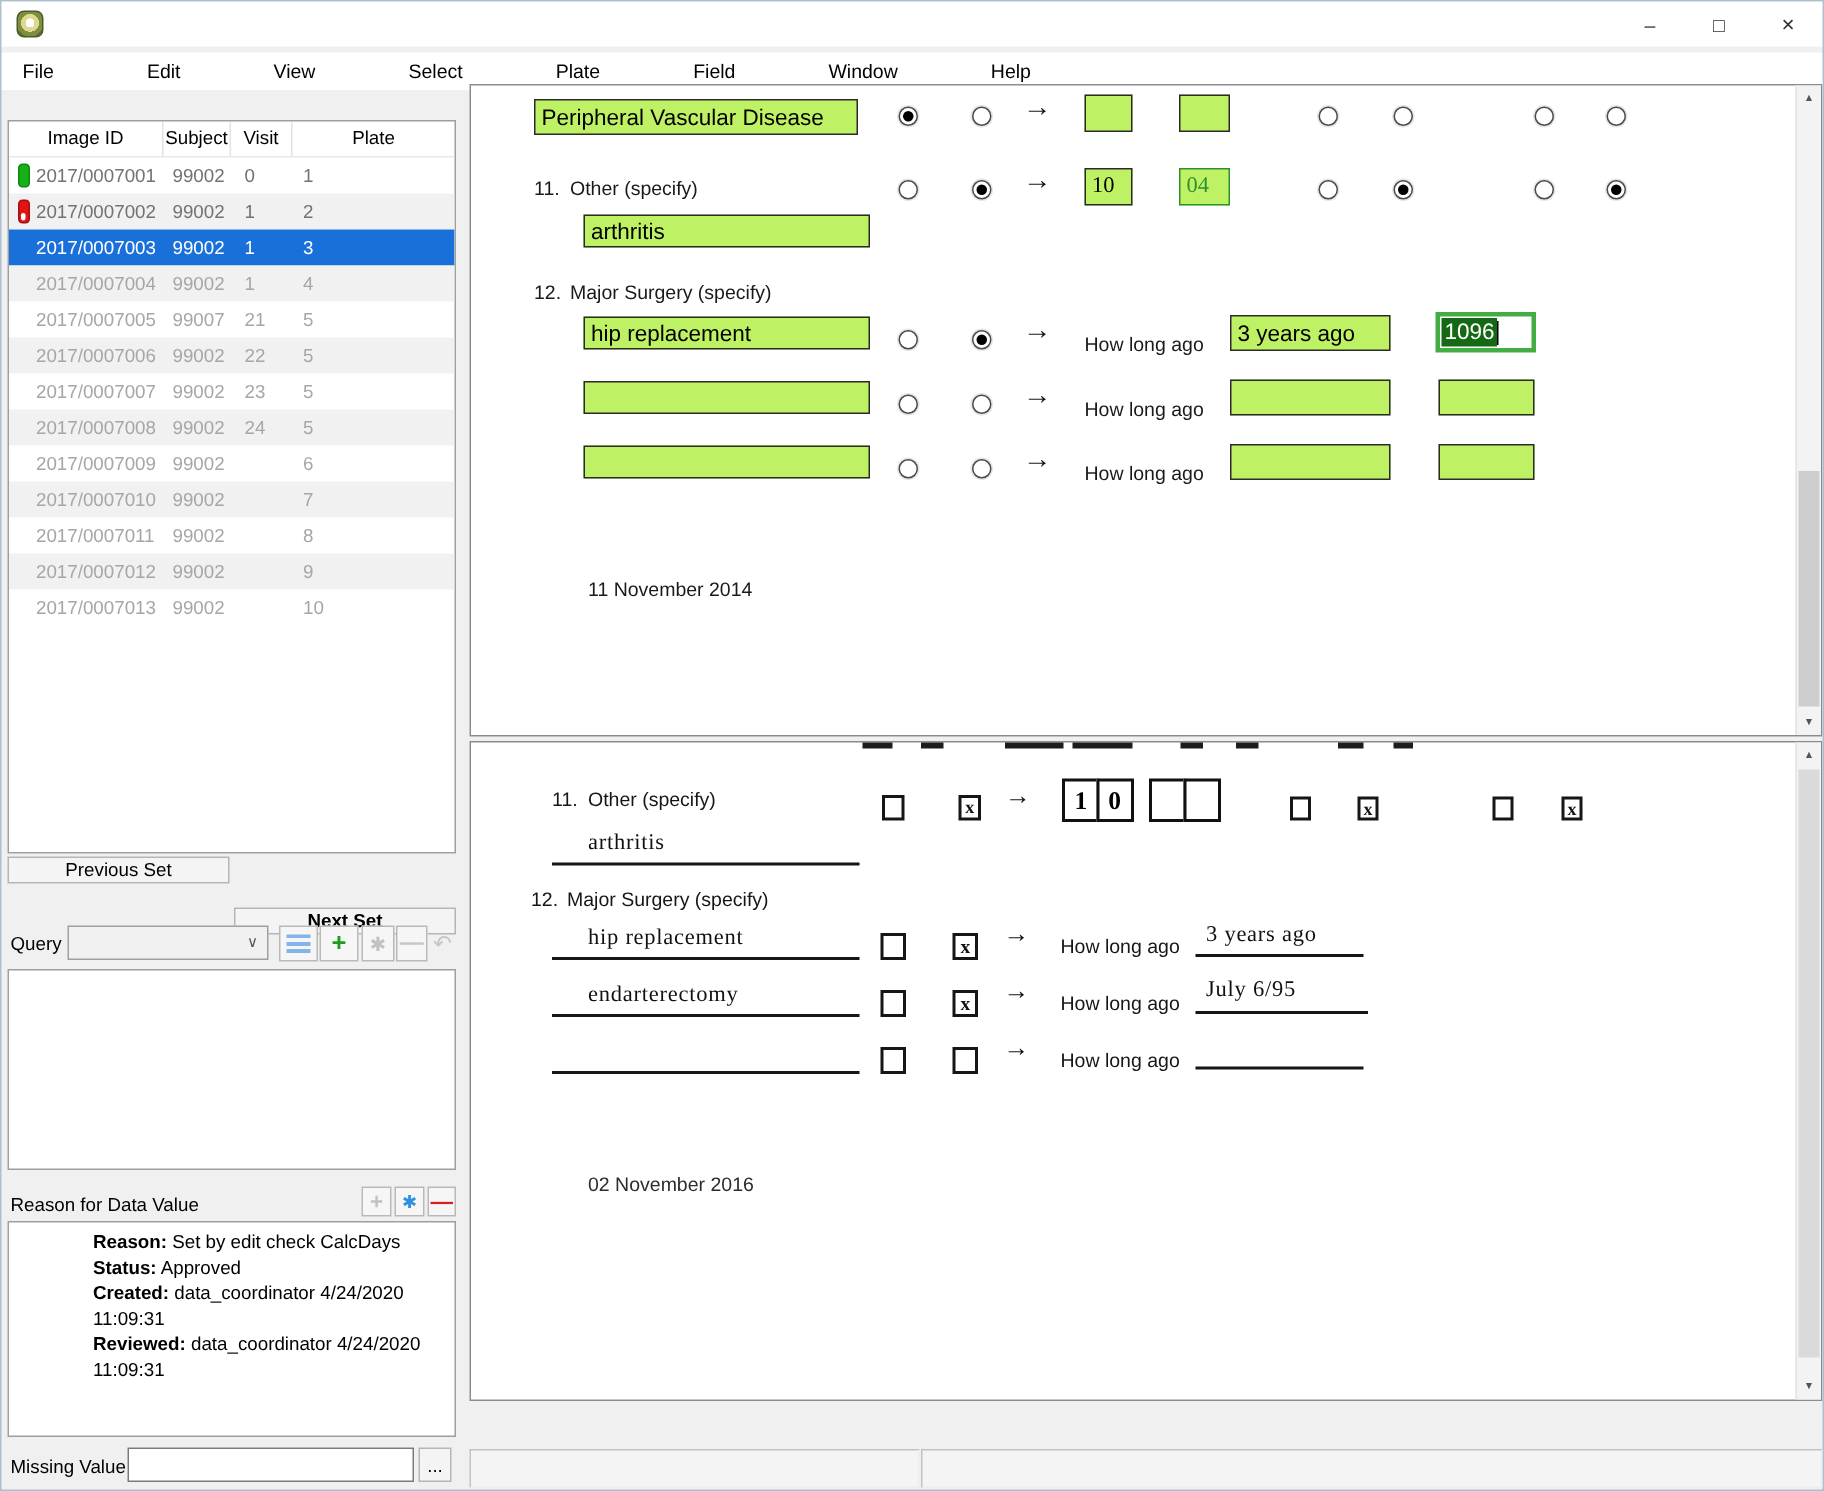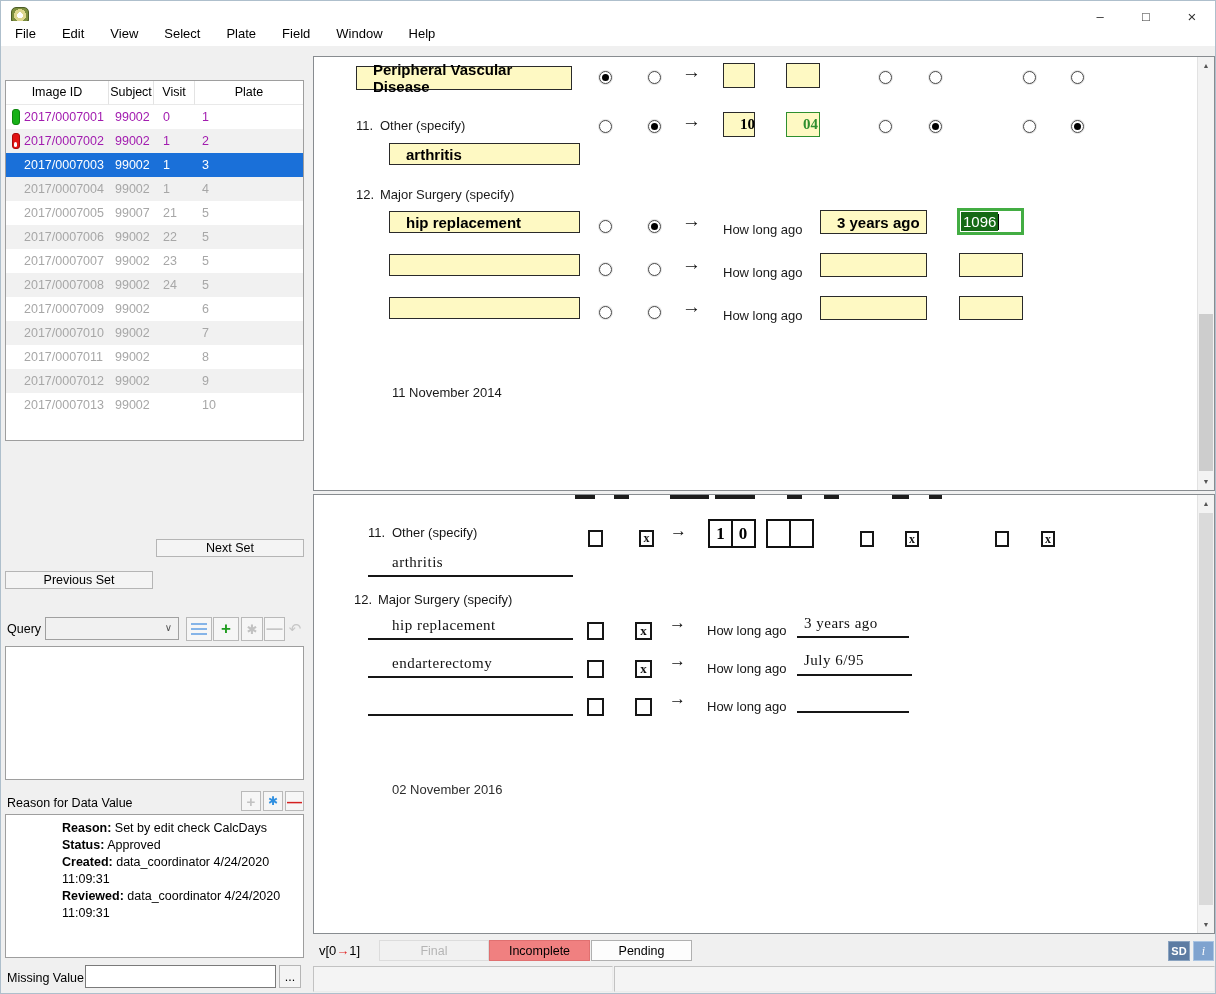--- a/index.html
+++ b/index.html
@@ -8,40 +8,40 @@
          border:1px solid #aebfcc; overflow:hidden; }
 
   
   .titlebar { position:absolute; left:0; top:0; width:100%; height:30px; background:#fff; }
   .appicon { position:absolute; left:10px; top:6px; width:18px; height:18px; border-radius:5px;
              border:1px solid #4c5c26;
              background:radial-gradient(circle at 50% 45%, #ffffff 0 3px, #ded890 3px 6px, #7d8f3e 6px 9px, #5f7030 9px); }
   .title { position:absolute; left:36px; top:7px; font-size:13px; color:#000; white-space:nowrap; }
   .wbtn { position:absolute; top:0; width:46px; height:30px; display:flex; align-items:center;
           justify-content:center; font-size:13px; color:#333; }
-  .menubar { position:absolute; left:0; top:20px; width:100%; height:25px; background:#fff;
-             display:flex; align-items:center; padding-left:1px; }
+  .menubar { position:absolute; left:0; top:34px; width:100%; height:25px; background:#fff;
+             display:flex; align-items:center; padding-left:1px;gap:36px; }
   .mitem { padding:3px 13px; font-size:13px; color:#000; }
 
   
   .abs { position:absolute; }
   .sbox { position:absolute; background:#fff; border:1px solid #9e9e9e; }
   .pbtn { position:absolute; height:18px; background:#f4f4f4; border:1px solid #b5b5b5;
           font-size:12.5px; display:flex; align-items:center; justify-content:center; color:#000; }
   .slabel12 { position:absolute; font-size:12.5px; color:#000; }
 
   
-  .ltable { position:absolute; left:4px; top:79px; width:299px; height:361px; background:#fff;
+  .ltable { position:absolute; left:4px; top:79px; width:299px; height:489px; background:#fff;
             border:1px solid #9e9e9e; overflow:hidden; font-size:12.5px; }
   .thead { display:grid; grid-template-columns:103px 45px 41px auto; height:24px; line-height:23px;
            text-align:center; }
   .thead > div { border-right:1px solid #e3e3e3; border-bottom:1px solid #e9e9e9; }
   .thead > div:last-child { border-right:none; }
   .trow { display:grid; grid-template-columns:103px 45px 41px auto; height:24px; line-height:24px;
-          position:relative; color:#a21caf; }
+          position:relative; color:#737373; }
   .tbody .trow:nth-child(even) { background:#f1f1f1; }
   .trow.dim { color:#a7a7a7; }
   .trow.sel { background:#1a70d9 !important; color:#fff; }
   .trow .id { padding-left:18px; } .trow .su { padding-left:6px; }
   .trow .vi { padding-left:9px; }  .trow .pl { padding-left:7px; }
   .flag { position:absolute; left:6px; top:4px; width:8px; height:16px; border-radius:3px; }
   .flag.green { background:#17b117; border:1px solid #0f860f; }
   .flag.red { background:#e21414; border:1px solid #a80c0c; }
   .flag.red::after { content:""; position:absolute; left:1px; width:3px; bottom:1px; height:5px;
                      background:#fff; border-radius:1.5px; }
@@ -59,22 +59,22 @@
 
   
   .panel { position:absolute; background:#fff; border:1px solid #888c90; }
   .vscroll { position:absolute; right:0; top:0; bottom:0; width:17px; background:#f3f3f3;
              border-left:1px solid #e2e2e2; }
   .sarrow { position:absolute; left:0; width:16px; height:17px; display:flex; align-items:center;
             justify-content:center; font-size:7px; color:#555; }
   .sthumb { position:absolute; left:1px; width:14px; background:#cdcdcd; }
 
   
-  .fbox { position:absolute; background:#fef9c3; border:1px solid #2a2a2a; display:flex;
-          align-items:center; padding-left:16px; font-size:15px; color:#000;font-weight:bold; }
+  .fbox { position:absolute; background:#bef264; border:1px solid #2a2a2a; display:flex;
+          align-items:center; padding-left:4px; font-size:15px; color:#000; }
   .serifval { font-family:"Liberation Serif", serif; }
   .greenbox { border-color:#2f8f2f; color:#2f8f2f; }
   .radio { position:absolute; width:13px; height:13px; border:1px solid #4a4a4a; border-radius:50%;
            background:#fff; box-shadow:0 0 0 1px #e5e5e5; }
   .radio.on::after { content:""; position:absolute; left:2px; top:2px; right:2px; bottom:2px;
            border-radius:50%; background:#000; }
   .farrow { position:absolute; font-size:19px; color:#111; }
   .flabel { position:absolute; font-size:13px; color:#1a1a1a; }
   .dfield { position:absolute; border:3px solid #43ad43; background:#fff; display:flex;
             align-items:center; padding-left:1px; }
@@ -215,21 +215,21 @@
       <div class="trow dim">
         <div class="id">2017/0007013</div>
         <div class="su">99002</div>
         <div class="vi"></div>
         <div class="pl">10</div>
       </div>
     </div>
   </div>
 
   <div class="pbtn" style="left:4px; top:570px; width:148px;">Previous Set</div>
-  <div class="pbtn" style="left:155px; top:538px; width:148px;">Next Set</div>
+  <div class="pbtn" style="left:155px; top:604px; width:148px;font-weight:bold;">Next Set</div>
 
   <div class="slabel12" style="left:6px; top:621px;">Query</div>
   <div class="combo">
     <span></span>
     <span class="chev">∨</span>
   </div>
   <div class="qicon" style="left:185px; top:616px; width:26px; height:24px;">
     <span class="bars"></span>
   </div>
   <div class="qicon" style="left:212px; top:616px; width:26px; height:24px; color:#1e9c1e; font-weight:bold; font-size:17px;">+</div>
@@ -382,25 +382,17 @@
 
     <span class="slabel" style="left:78px; top:287px; color:#2d2d2d;">02 November 2016</span>
 
     <div class="vscroll">
       <span class="sarrow" style="top:0;">▲</span>
       <div class="sthumb" style="top:18px; height:392px; background:#dadada;"></div>
       <span class="sarrow" style="bottom:0;">▼</span>
     </div>
   </div>
 
-  <div class="bbar">
-    <div class="vlabel"><span>v[0</span><span class="ra">→</span><span>1]</span></div>
-    <div class="bbtn" style="left:66px; width:110px; color:#b5b5b5; background:#f1f1f1; border-color:#dcdcdc;">Final</div>
-    <div class="bbtn" style="left:176px; width:101px; background:#f08080; border-color:#e07070;">Incomplete</div>
-    <div class="bbtn" style="left:278px; width:101px;">Pending</div>
-    <div class="bbtn" style="left:855px; top:2px; width:22px; height:20px; background:#5d7ca3; color:#fff; font-size:11px; font-weight:bold; border-color:#8aa3c0;">SD</div>
-    <div class="bbtn" style="left:880px; top:2px; width:21px; height:20px; background:#7fa3cf; color:#fff; font-size:12px; font-style:italic; font-family:'Liberation Serif',serif; border-color:#a9c4e2;">i</div>
-  </div>
 
   <div class="spanel" style="left:312px; width:300px;"></div>
   <div class="spanel" style="left:613px; width:601px;"></div>
 
 </div>
 
 </body></html>

